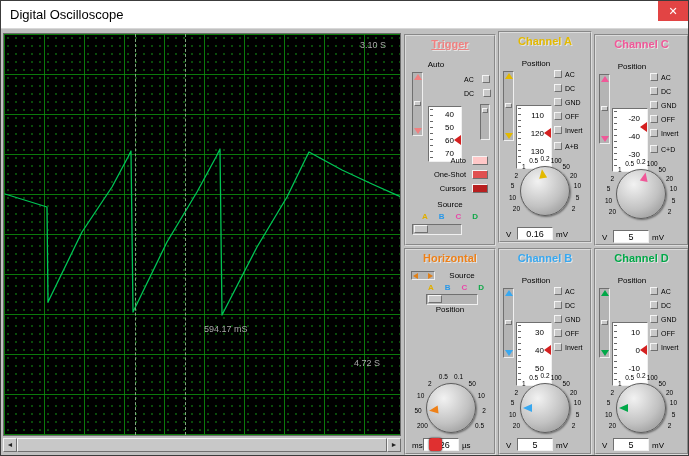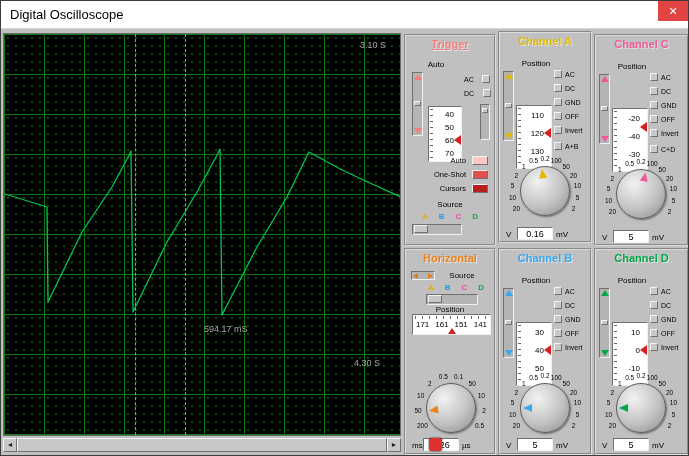--- a/index.html
+++ b/index.html
@@ -81,21 +81,21 @@
   </div>
 
   <div class="scope" id="scope">
     <svg id="wave-svg" width="396" height="401" viewBox="0 0 396 401">
       <polyline id="wave-line" fill="none" stroke-width="1.3" stroke-linejoin="round" stroke-linecap="round" points="1,160 43,173 44,268 78,198 108,153 124,123 127,117 129,278 163,208 193,158 212,123 216,115 218,281 253,213 283,163 301,126 305,118 338,136 368,150 397,163" stroke="#00c455"></polyline>
     </svg>
   <div class="cursor-line" style="left: 131px;"></div>
       <div class="cursor-line" style="left: 181px;"></div>
       <div class="scope-label" style="left: 356px; top: 6px;">3.10 S</div>
       <div class="scope-label" style="left: 200px; top: 290px;">594.17 mS</div>
-      <div class="scope-label" style="left: 350px; top: 324px;">4.30 S</div>
+      <div class="scope-label" style="left: 350px; top: 324px;">4.72 S</div>
     </div>
 
   <div class="hscroll">
     <div class="sb-btn raised" style="left:0;">◄</div>
     <div class="sb-thumb raised"></div>
     <div class="sb-btn raised" style="right:0;">►</div>
   </div>
 
   <div class="panel" style="left:403px;top:33px;width:92px;height:212px;">
     <div class="ptitle" style="color: rgb(240, 128, 128); text-decoration: underline;">Trigger</div>
@@ -157,27 +157,20 @@
     <div class="abcd" style="left:22px;top:33px;">
       <span style="color: rgb(223, 174, 0);">A</span>
       <span style="color: rgb(40, 152, 232);">B</span>
       <span style="color: rgb(232, 72, 168);">C</span>
       <span style="color: rgb(16, 168, 72);">D</span>
     </div>
     <div class="hslider" style="left:20px;top:44px;width:52px;">
       <span class="hthumb raised"></span>
     </div>
     <div class="sec-label" style="left:0;right:0;top:55px;">Position</div>
-    <div class="pos-hbox sunken">
-      <span>171</span>
-      <span>161</span>
-      <span>151</span>
-      <span>141</span>
-      <span class="hpos-arrow"></span>
-    </div>
     <div class="knob-area">
       <div class="dial-circle"></div>
       <div class="pointer-wrap" style="transform: rotate(-97deg);">
         <span class="pointer" style="border-bottom-color: rgb(238, 128, 24);"></span>
       </div>
     <span class="dial-lbl" style="left: 14.4212px; top: 52.5px;">200</span>
         <span class="dial-lbl" style="left: 10.0558px; top: 37.9188px;">50</span>
         <span class="dial-lbl" style="left: 12.6989px; top: 22.9294px;">10</span>
         <span class="dial-lbl" style="left: 21.788px; top: 10.7205px;">2</span>
         <span class="dial-lbl" style="left: 35.3897px; top: 3.88952px;">0.5</span>

